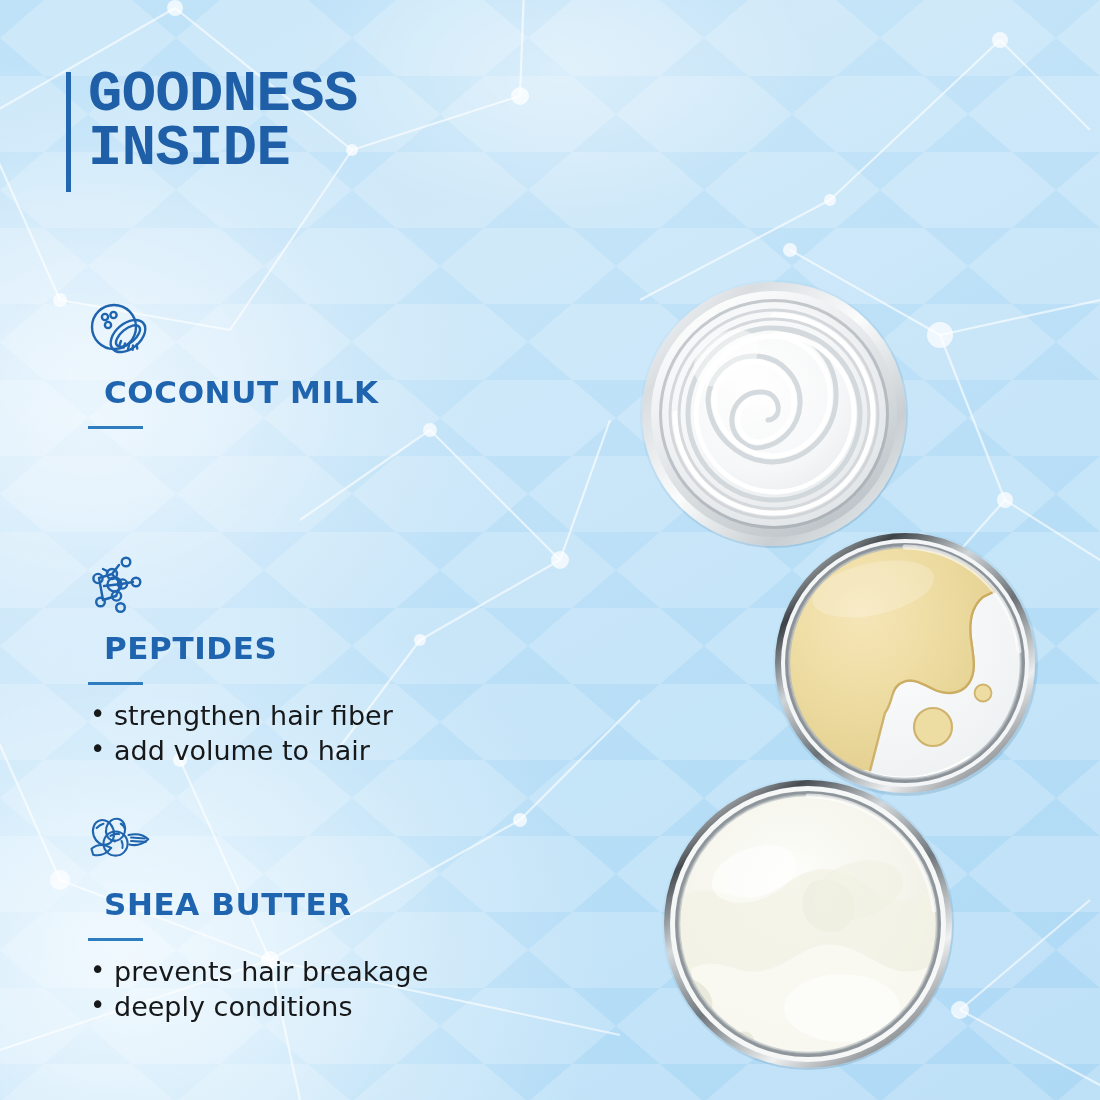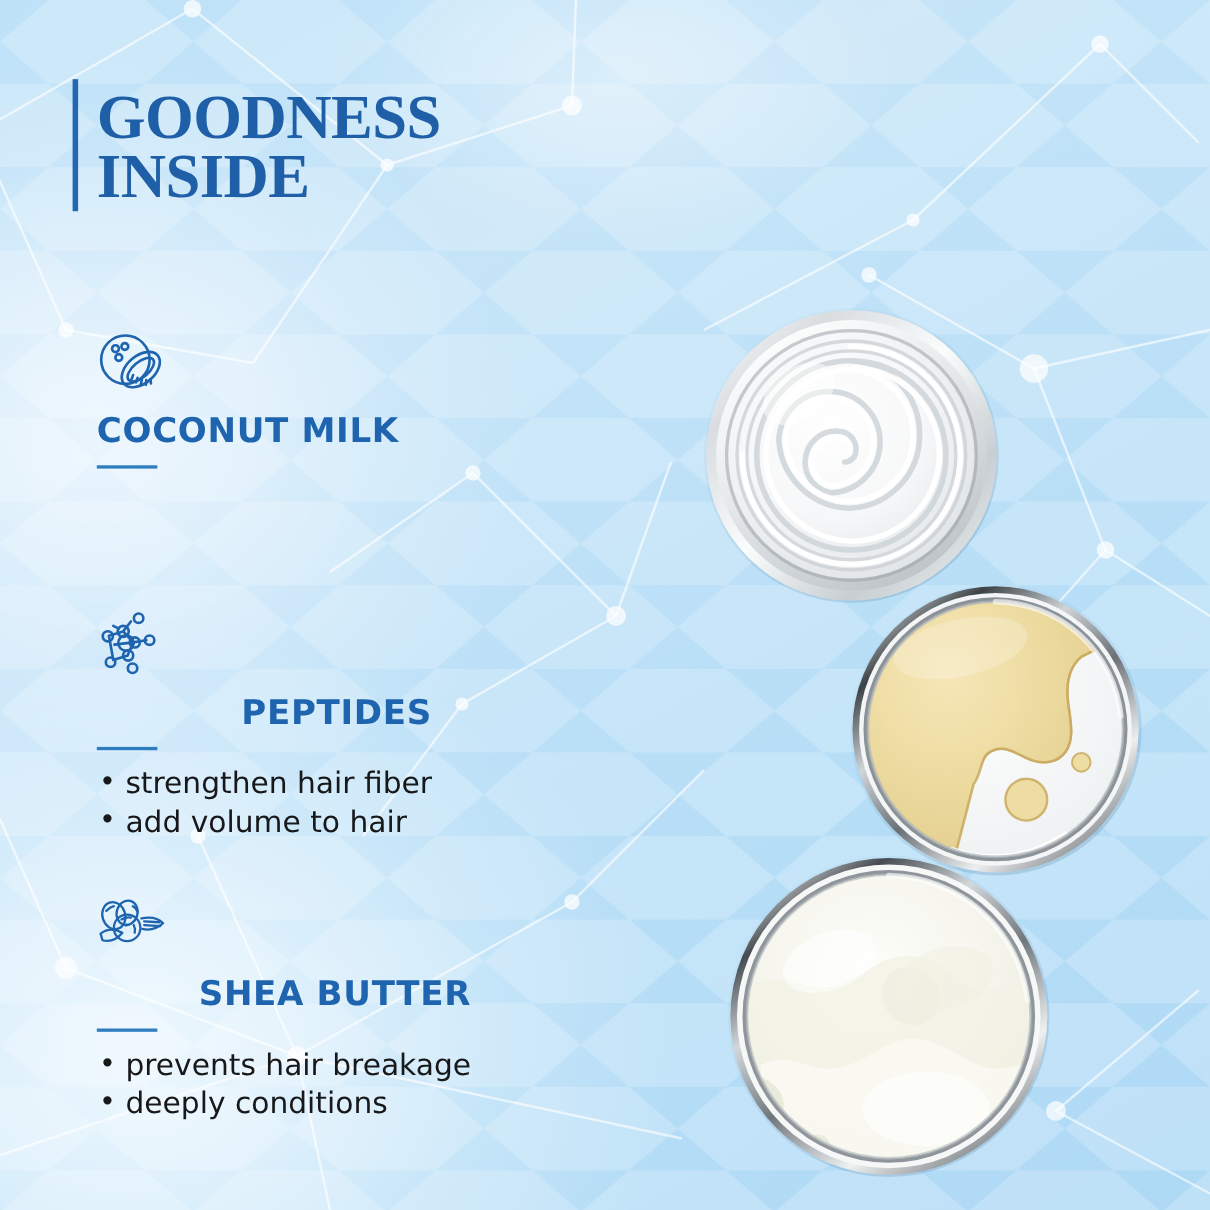--- a/index.html
+++ b/index.html
@@ -13,29 +13,29 @@
       linear-gradient(150deg, #bfe2f8 0%, #c5e4f8 28%, #b9dff7 58%, #aed9f5 100%);
   }
 
   .bglayer{position:absolute;inset:0;width:1100px;height:1100px;}
 
   
   #left{position:absolute;left:0;top:0;width:620px;height:1100px;}
 
   #title-block{position:absolute;left:66px;top:68px;}
   #title-bar{position:absolute;left:0;top:4px;width:5px;height:120px;background:#2367b0;}
-  #title-text{position:absolute;left:22px;top:12px;margin:0;
-    font-family:Liberation Serif, serif;
+  #title-text{position:absolute;left:22px;top:0;margin:0;
+    font-family:Liberation Mono, monospace;
     font-weight:bold;font-size:57px;line-height:0.95;letter-spacing:-0.5px;
     color:#1f5fa8;white-space:pre-line;text-transform:uppercase;}
 
   .ing{position:absolute;left:88px;}
   .ing-icon{width:62px;height:58px;display:block;margin-bottom:16px;}
-  .ing-title{margin:0;font-family:"DejaVu Sans","Liberation Sans",sans-serif;
-    font-weight:bold;font-size:31px;letter-spacing:0.6px;color:#1f64ae;text-transform:uppercase;text-align:right;}
+  .ing-title{margin:16px;font-family:"DejaVu Sans","Liberation Sans",sans-serif;
+    font-weight:bold;font-size:31px;letter-spacing:0.6px;color:#1f64ae;text-transform:uppercase;}
   .ing-rule{width:55px;height:3px;background:#2e7dc0;margin:13px 0 14px 0;}
   .ing-list{margin:0;padding:0;list-style:none;}
   .ing-list li{font-family:"DejaVu Sans","Liberation Sans",sans-serif;
     font-size:27px;line-height:1.28;color:#17181a;position:relative;padding-left:26px;}
   .ing-list li:before{content:"\2022";position:absolute;left:2px;top:-1px;font-size:26px;color:#17181a;}
 
   #ing-0{top:300px;}
   #ing-1{top:556px;}
   #ing-2{top:812px;}
 

